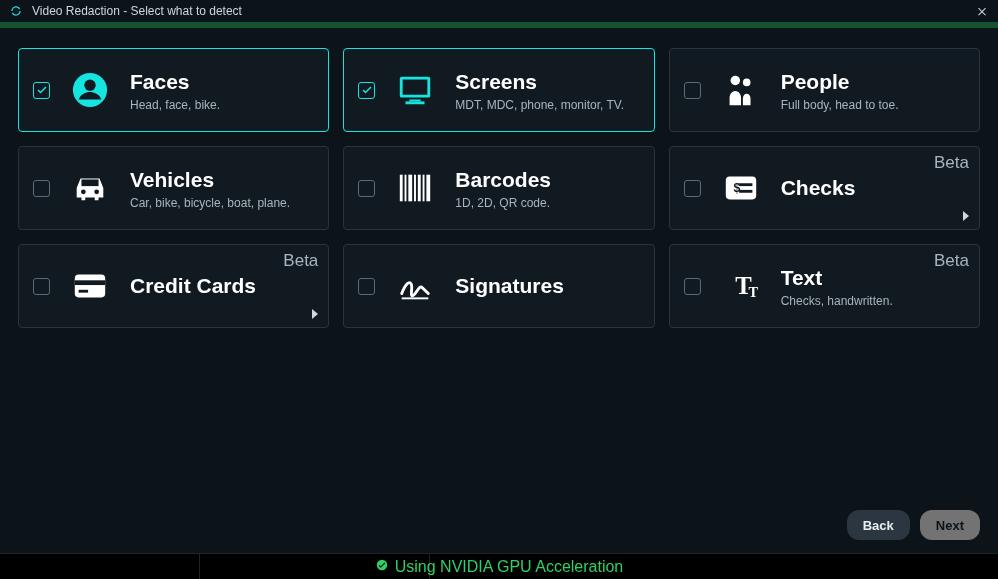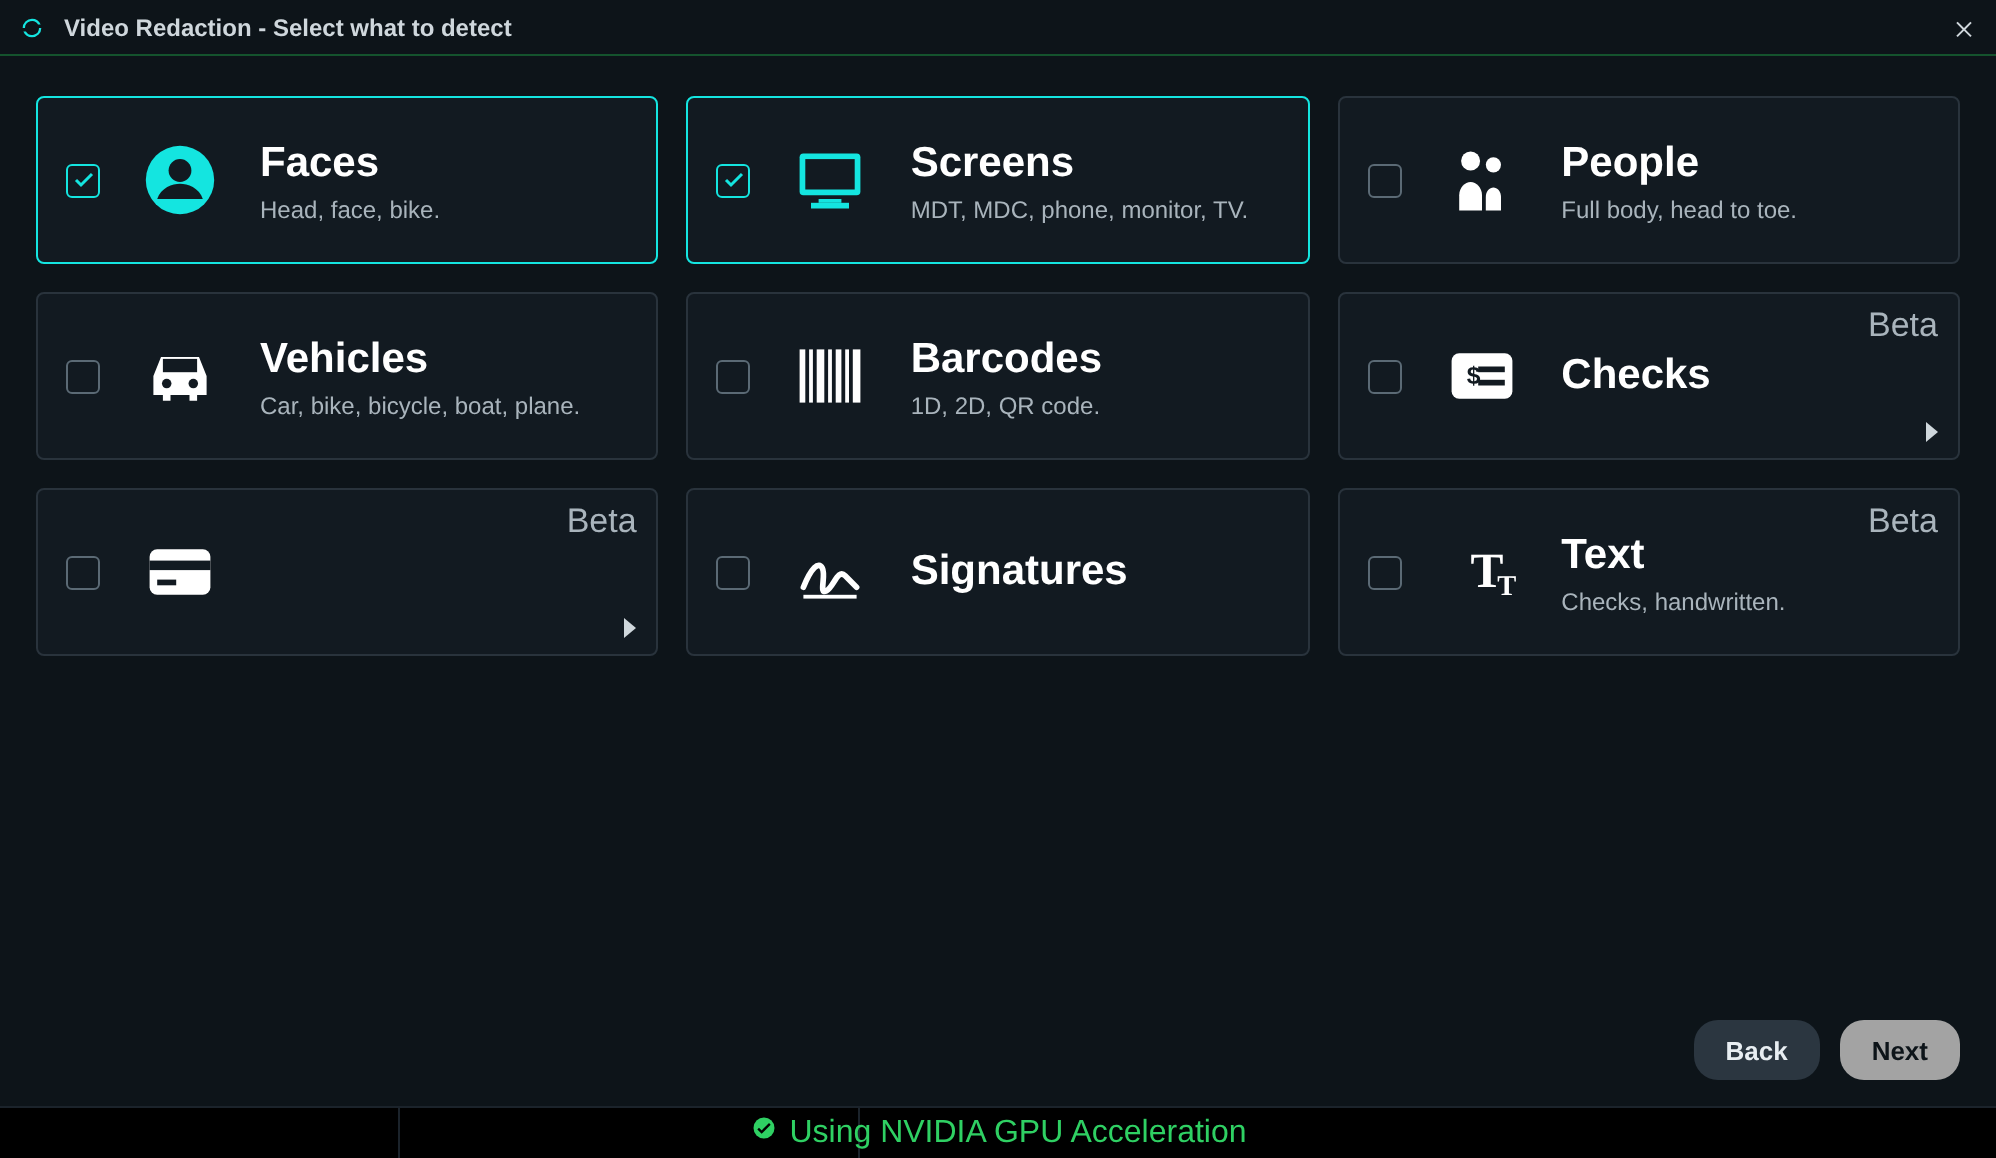--- a/index.html
+++ b/index.html
@@ -12,22 +12,21 @@
   color: #e8eef2;
   user-select: none;
 }
 .window { width: 998px; height: 579px; display: flex; flex-direction: column; }
 .titlebar {
   height: 28px;
   display: flex;
   align-items: center;
   padding: 0 8px;
   background: #0d1419;
-  border-bottom: 1px solid #14532d;
-  font-weight: bold;
+  border-bottom: 6px solid #14532d;
 }
 .titlebar .app-icon {
   width: 16px; height: 16px; display: flex; align-items: center; justify-content: center; margin-right: 8px;
 }
 .titlebar .title { font-size: 12px; color: #cfd7dc; }
 .titlebar .spacer { flex: 1; }
 .titlebar .close-icon { width: 16px; height: 16px; display:flex; align-items:center; justify-content:center; color:#cfd7dc; }
 
 .content {
   flex: 1;
@@ -97,21 +96,21 @@
   height: 30px;
   padding: 0 16px;
   border-radius: 12px;
   font-size: 13px;
   font-weight: 600;
   display: flex; align-items: center; justify-content: center;
   cursor: pointer;
   border: none;
 }
 .btn.secondary { background: #2b3640; color: #e8eef2; }
-.btn.primary { background: #a3a3a3; color: #0d1419; }
+.btn.primary { background: #737373; color: #0d1419; }
 
 .statusbar {
   height: 26px;
   background: #000;
   border-top: 1px solid #1b232b;
   display: flex;
   align-items: center;
   justify-content: center;
   font-size: 16px;
   color: #2fd063;
@@ -266,20 +265,23 @@
           <span class="chk"></span>
           <span class="iconwrap">
             <svg viewBox="0 0 40 40" width="38" height="38" style="fill: rgb(255, 255, 255);">
               <g>
                 <rect x="4" y="8" width="32" height="24" rx="4" fill="#fff"></rect>
                 <rect x="4" y="14" width="32" height="5" fill="#121a21" class="hole"></rect>
                 <rect x="8" y="24" width="10" height="3" fill="#121a21" class="hole"></rect>
               </g>
             </svg>
           </span>
+          <div class="text">
+            <div class="title-txt">Credit Cards</div>
+          </div>
           <span class="beta">Beta</span>
           <span class="caret"></span>
         </div>
         <div class="card">
           <span class="chk"></span>
           <span class="iconwrap">
             <svg viewBox="0 0 40 40" width="38" height="38" style="fill: rgb(255, 255, 255);">
               <g>
                 <path d="M6 28c4-10 8-14 10-10s-2 14 2 12 6-12 10-8 6 6 6 6" fill="none" stroke-width="3" class="stk" stroke-linecap="round" stroke="#fff"></path>
                 <rect x="6" y="32" width="28" height="2" fill="#fff"></rect>

